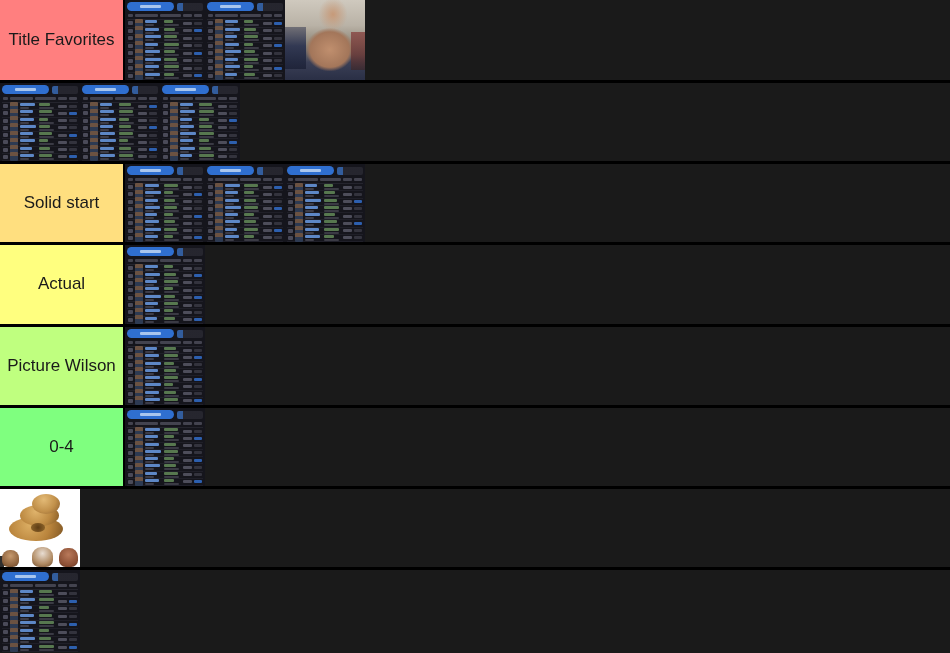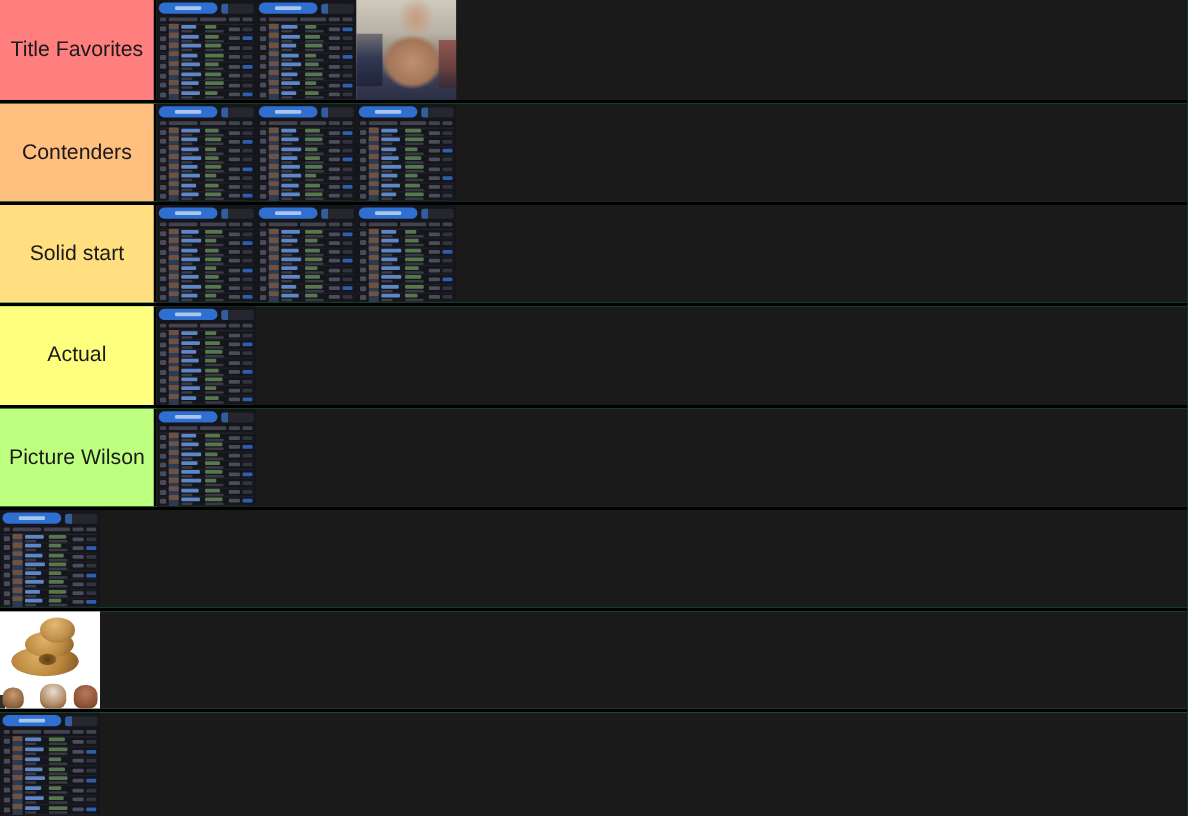--- a/index.html
+++ b/index.html
@@ -43,21 +43,21 @@
     transform-origin: left center;
   }
 
   
   .row {
     position: absolute;
     left: 0;
     width: 950px;
     display: flex;
     border-bottom: 3px solid #000000;
-    background: #22c55e;
+    background: #ffffff;
   }
   .row:last-child { border-bottom: none; }
 
   .label {
     width: 125px;
     flex: 0 0 125px;
     display: flex; align-items: center; justify-content: center;
     text-align: center;
     color: #1a1a1a;
     font-family: "Liberation Sans", sans-serif;
@@ -500,21 +500,20 @@
                 </div>
               </div>
             </div>
           </div>
           <div class="thumb photo">
             <div class="photo-gut"></div>
           </div>
         </div>
       </div>
       <div class="row" style="top: 83px; height: 81px;">
-        <div class="label" style="background: rgb(255, 191, 127);">Contenders</div>
         <div class="items">
           <div class="thumb wide">
             <div class="roster">
               <div class="topbar">
                 <div class="pill"></div>
                 <div class="topright"></div>
               </div>
               <div class="cols">
                 <span class="c1"></span>
                 <span class="c2"></span>
@@ -1552,20 +1551,21 @@
                   </div>
                   <div class="pts"></div>
                   <div class="prj"></div>
                 </div>
               </div>
             </div>
           </div>
         </div>
       </div>
       <div class="row" style="top: 408px; height: 81px;">
+        <div class="label" style="background: rgb(127, 255, 127);">0-4</div>
         <div class="items">
           <div class="thumb wide">
             <div class="roster">
               <div class="topbar">
                 <div class="pill"></div>
                 <div class="topright"></div>
               </div>
               <div class="cols">
                 <span class="c1"></span>
                 <span class="c2"></span>

